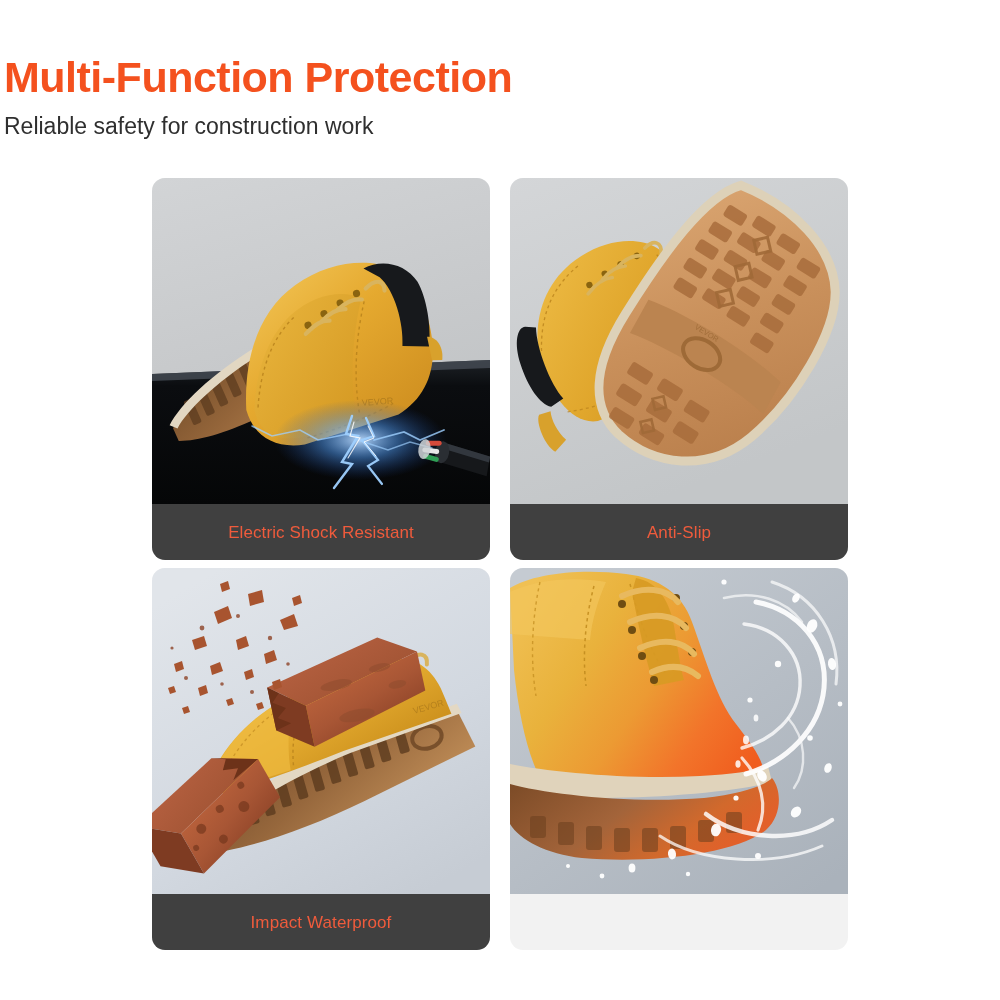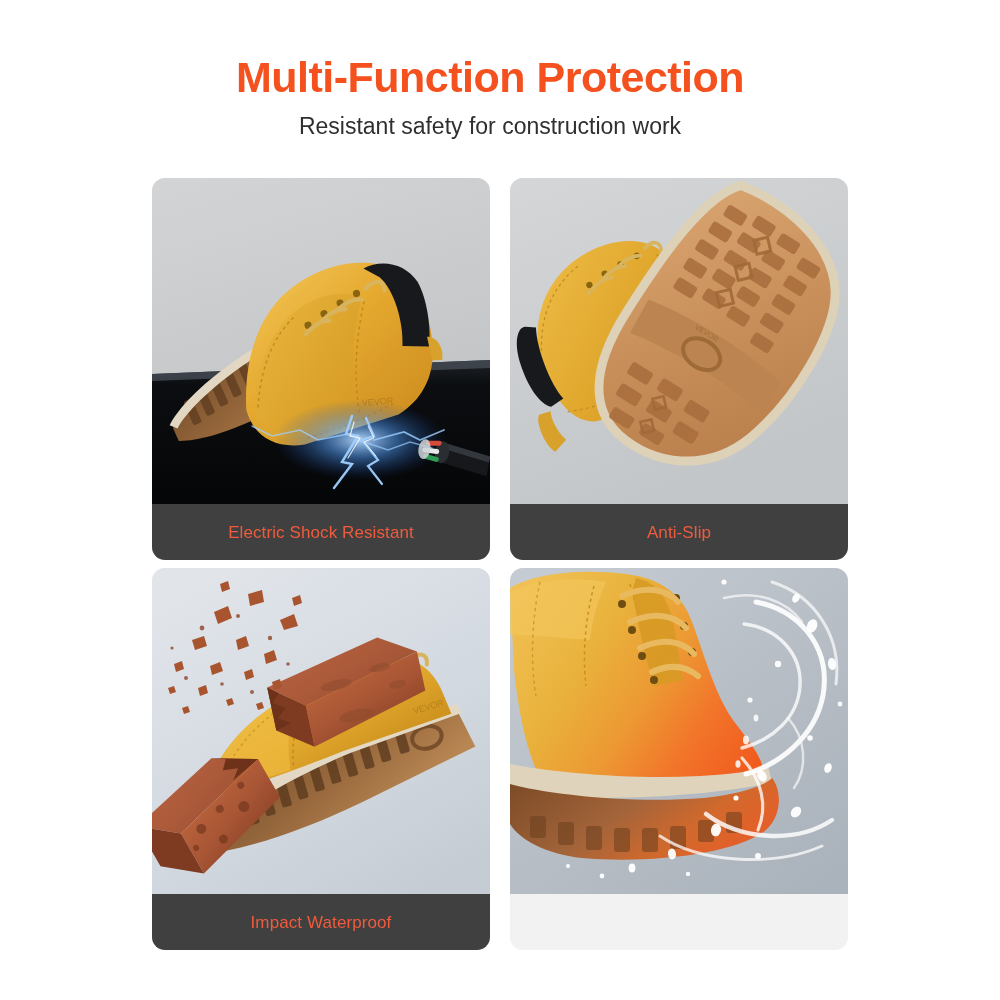--- a/index.html
+++ b/index.html
@@ -16,24 +16,24 @@
   .page {
     position: relative;
     width: 1000px;
     height: 1000px;
     background: #ffffff;
   }
 
   
   .header {
     position: absolute;
-    left: 16px;
+    left: 4px;
     top: 54px;
     width: 948px;
-    text-align: center;
+    text-align: left;
   }
   .title {
     font-size: 43px;
     font-weight: bold;
     color: #f4511e;
     letter-spacing: -0.5px;
     line-height: 1.08;
     margin: 0;
     white-space: nowrap;
   }
@@ -93,21 +93,21 @@
     letter-spacing: 0.1px;
   }
 </style>
 </head>
 <body>
 
 <div class="page">
 
   <div class="header">
     <h1 class="title">Multi-Function Protection</h1>
-    <p class="subtitle">Resistant safety for construction work</p>
+    <p class="subtitle">Reliable safety for construction work</p>
   </div>
 
   <div class="grid">
 
     <div class="card">
       <div class="card-media">
         <svg viewBox="0 0 338 326" xmlns="http://www.w3.org/2000/svg">
           <defs>
             <linearGradient id="c1bg" x1="0" y1="0" x2="0.3" y2="1">
               <stop offset="0%" stop-color="#d2d4d6"></stop>

